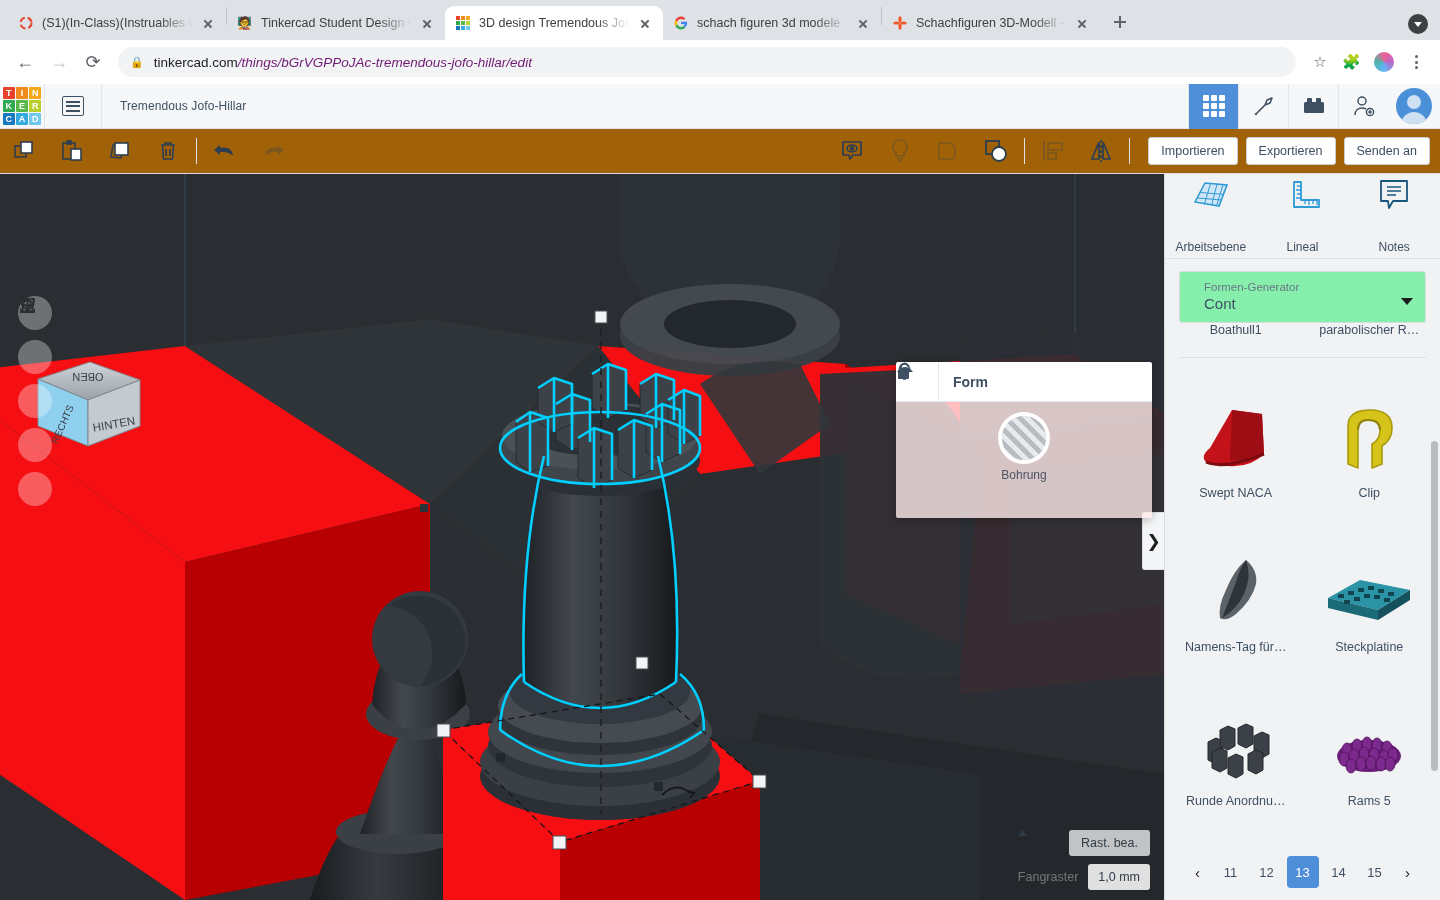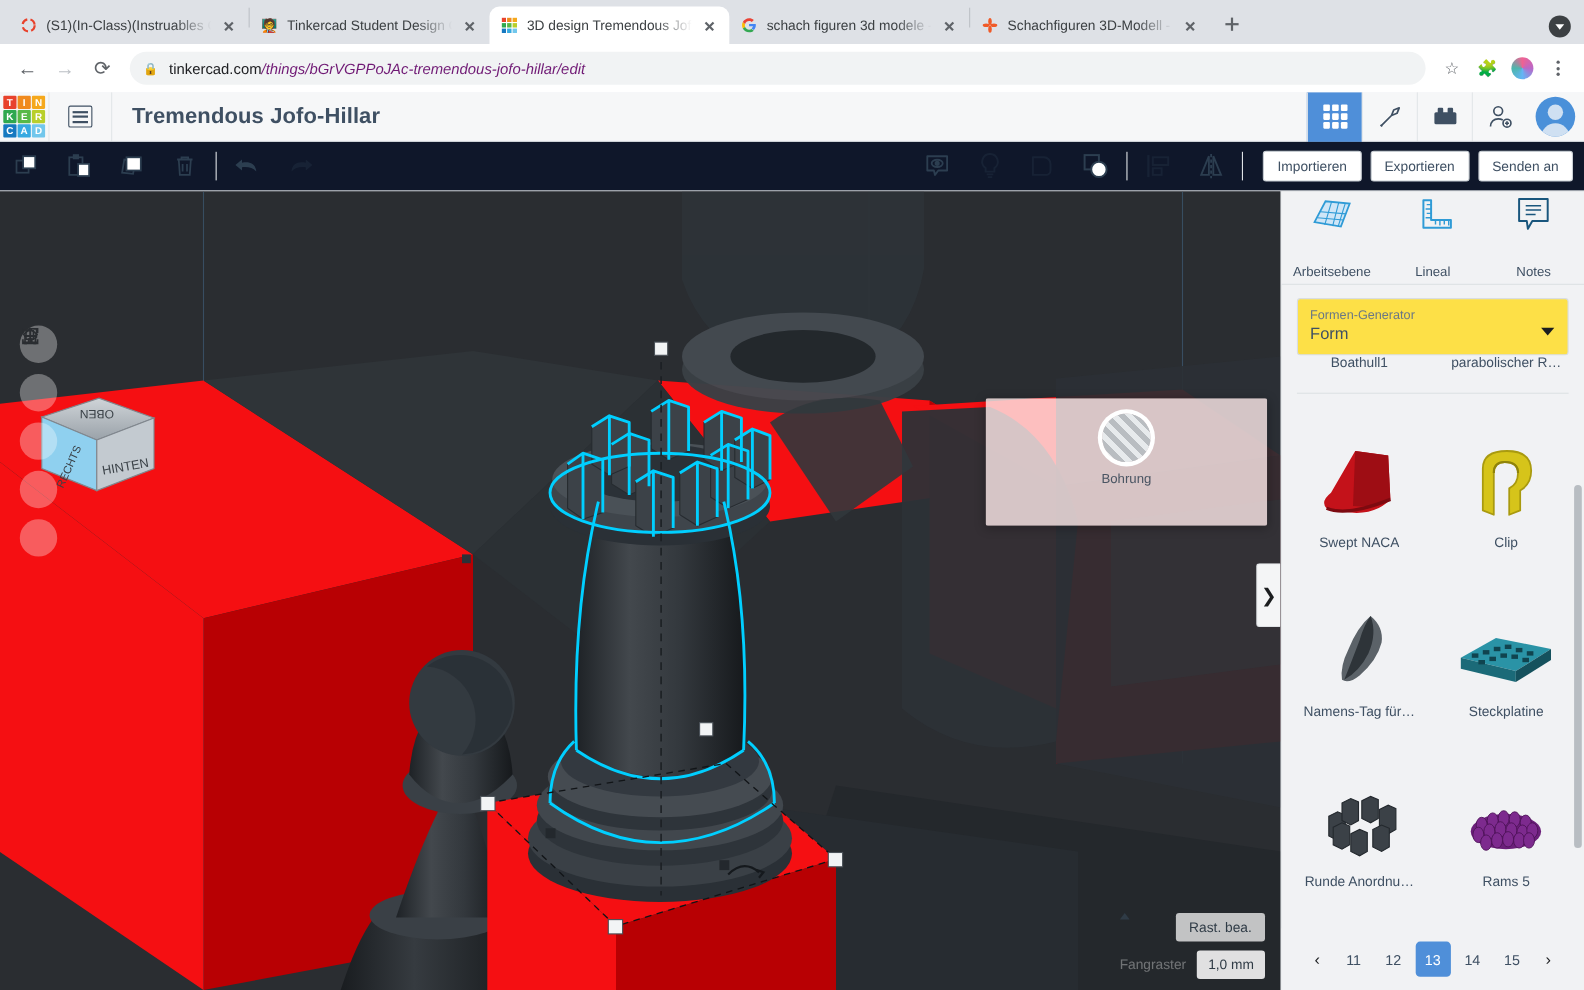--- a/index.html
+++ b/index.html
@@ -74,37 +74,37 @@
   }
   .tc-logo { width: 44px; height: 44px; display:grid; grid-template-columns:repeat(3,1fr);
     grid-template-rows:repeat(3,1fr); gap:1.5px; padding:3px; }
   .tc-logo span { display:flex;align-items:center;justify-content:center;
     color:#fff;font-weight:bold;font-size:9px;border-radius:1px;font-family:"Liberation Sans",sans-serif;}
   .hdr-divider { width:1px;height:45px;background:#e3e6e8; }
   .hdr-iconbtn { width:56px;height:45px;display:flex;align-items:center;justify-content:center; }
   .list-glyph { width:22px;height:20px;border:1.8px solid #3f5063;border-radius:2px;
     display:flex;flex-direction:column;justify-content:center;gap:2.5px;padding:0 3px;}
   .list-glyph i{display:block;height:2px;background:#3f5063;width:100%;}
-  .doc-title { font-size:20px;font-weight:bold;color:#3f5063;padding-left:18px;letter-spacing:.1px;}
+  .doc-title { font-size:12px;font-weight:normal;color:#3f5063;padding-left:18px;letter-spacing:.1px;}
   .hdr-right { margin-left:auto; display:flex; align-items:stretch; height:45px; }
   .hdr-tool { width:50px;display:flex;align-items:center;justify-content:center;
     border-left:1px solid #e3e6e8; color:#3f5063; }
   .hdr-tool.active { background:#4f8fd9; color:#fff; }
   .grid9{display:grid;grid-template-columns:repeat(3,1fr);grid-template-rows:repeat(3,1fr);
     gap:2px;width:22px;height:22px;}
   .grid9 i{background:#fff;border-radius:1px;display:block;}
   .avatar-btn{width:52px;display:flex;align-items:center;justify-content:center;}
   .avatar-circ{width:36px;height:36px;border-radius:50%;background:#4a90d9;overflow:hidden;position:relative;}
   .avatar-circ::before{content:'';position:absolute;left:11px;top:7px;width:14px;height:14px;
     border-radius:50%;background:#cfe0f2;}
   .avatar-circ::after{content:'';position:absolute;left:5px;top:24px;width:26px;height:20px;
     border-radius:13px 13px 0 0;background:#cfe0f2;}
 
   .app-toolbar {
-    height: 45px; background:#0f172a; display:flex; align-items:center;
+    height: 45px; background:#a16207; display:flex; align-items:center;
     border-bottom:1px solid #d9dde0;
   }
   .tbtn { width:48px;height:45px;display:flex;align-items:center;justify-content:center;color:#2c3e50;}
   .tbtn.dim { opacity:.3; }
   .tb-sep{width:1px;height:26px;background:#dfe3e6;margin:0 4px;}
   .tb-spacer{flex:1;}
   .hdr-actions{display:flex;align-items:center;gap:8px;padding:0 10px 0 14px;height:45px;}
   .pillbtn{height:28px;padding:0 12px;border:1px solid #c8ced3;border-radius:3px;background:#fff;
     font-size:12.5px;color:#3f5063;display:flex;align-items:center;font-family:"Liberation Sans",sans-serif;}
 
@@ -150,22 +150,22 @@
     background:#f4f5f6;border:1px solid #dfe2e5;border-right:none;border-radius:3px 0 0 3px;
     display:flex;align-items:center;justify-content:center;color:#1b1d1f;font-size:17px;z-index:9;}
 
   
   .rpanel { width:276px; background:#f1f2f4; border-left:1px solid #d9dde0;
     display:flex; flex-direction:column; }
   .rp-tools{height:85px;display:flex;border-bottom:1px solid #dde1e4;background:#f1f2f4;}
   .rp-tool{flex:1;display:flex;flex-direction:column;align-items:center;justify-content:center;gap:7px;}
   .rp-tool-label{font-size:12px;color:#3f5063;margin-top:21px;}
   .rp-gen{padding:12px 14px 0;}
-  .gen-box{background:#fde047;border:1px solid #d9dde0;border-radius:3px;
-    padding:9px 11px 10px;position:relative;}
+  .gen-box{background:#86efac;border:1px solid #d9dde0;border-radius:3px;
+    padding:9px 24px 10px;position:relative;}
   .gen-lbl{font-size:11.5px;color:#6a7785;}
   .gen-val{font-size:15px;color:#3f5063;margin-top:2px;}
   .gen-caret{position:absolute;right:12px;top:26px;border-left:6px solid transparent;
     border-right:6px solid transparent;border-top:7px solid #1b1d1f;}
   .rp-scroll{flex:1;position:relative;overflow:hidden;padding:0 4px;}
   .sgrid{display:grid;grid-template-columns:1fr 1fr;}
   .scell{height:154px;display:flex;flex-direction:column;align-items:center;justify-content:flex-end;
     padding-bottom:12px;gap:10px;}
   .scell.cut{height:34px;justify-content:flex-start;padding:0;}
   .sname{font-size:12.5px;color:#3f5063;max-width:118px;text-align:center;
@@ -623,20 +623,43 @@
         <div class="vcbtn">
           <svg width="19" height="19" viewBox="0 0 20 20" fill="none" stroke="#2a2d31" stroke-width="1.4">
               <path d="M6 5h7v8H6z"></path>
               <path d="M6 5l3-2h7v8l-3 2"></path>
               <path d="M3 16h14"></path>
             </svg>
         </div>
       </div>
 
       <div class="form-panel">
+        <div class="form-panel-hd">
+          <div class="fp-collapse">
+            <svg width="18" height="11" viewBox="0 0 18 11">
+                <path d="M1 10 Q9 0 17 10 Z" fill="#3f5063"></path>
+              </svg>
+          </div>
+          <div class="fp-vsep"></div>
+          <div class="fp-title">Form</div>
+          <div class="fp-icons">
+            <span>
+              <svg width="17" height="19" viewBox="0 0 17 19" fill="none" stroke="#3f5063" stroke-width="1.8">
+                  <rect x="2" y="8" width="11" height="9" fill="#3f5063" stroke="none" rx="1"></rect>
+                  <path d="M5 8V5.5A3.5 3.5 0 0 1 12 4.6"></path>
+                </svg>
+            </span>
+            <span>
+              <svg width="17" height="19" viewBox="0 0 17 19" fill="none" stroke="#3f5063" stroke-width="1.6">
+                  <path d="M8.5 2a5 5 0 00-3 9v2h6v-2a5 5 0 00-3-9z"></path>
+                  <path d="M6.5 15h4M7 17h3"></path>
+                </svg>
+            </span>
+          </div>
+        </div>
         <div class="form-panel-bd">
           <div class="fp-opt">
             <span class="swatch-hole"></span>
             <span class="fp-label">Bohrung</span>
           </div>
         </div>
       </div>
 
       <div class="snap-wrap">
         <div class="rast-btn">Rast. bea.</div>
@@ -686,21 +709,21 @@
                 <path d="M11 9h14M11 13h14M11 17h9"></path>
               </g>
           </svg>
           <span class="rp-tool-label">Notes</span>
         </div>
       </div>
 
       <div class="rp-gen">
         <div class="gen-box">
           <div class="gen-lbl">Formen-Generator</div>
-          <div class="gen-val">Form</div>
+          <div class="gen-val">Cont</div>
           <span class="gen-caret"></span>
         </div>
       </div>
 
       <div class="rp-scroll">
         <div class="sgrid">
           <div class="scell cut">
             <span class="sname">Boathull1</span>
           </div>
           <div class="scell cut">

